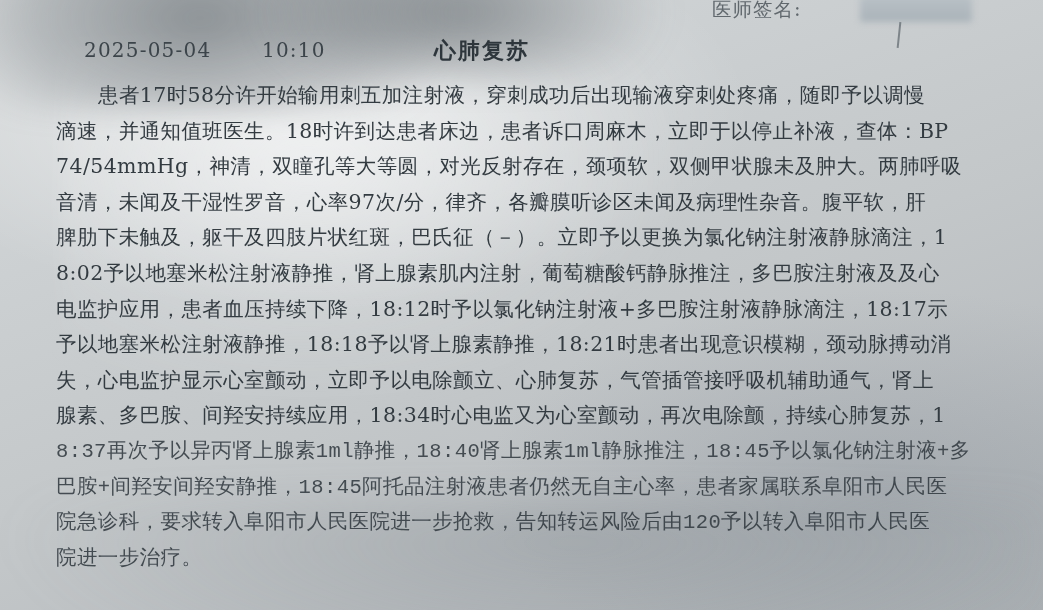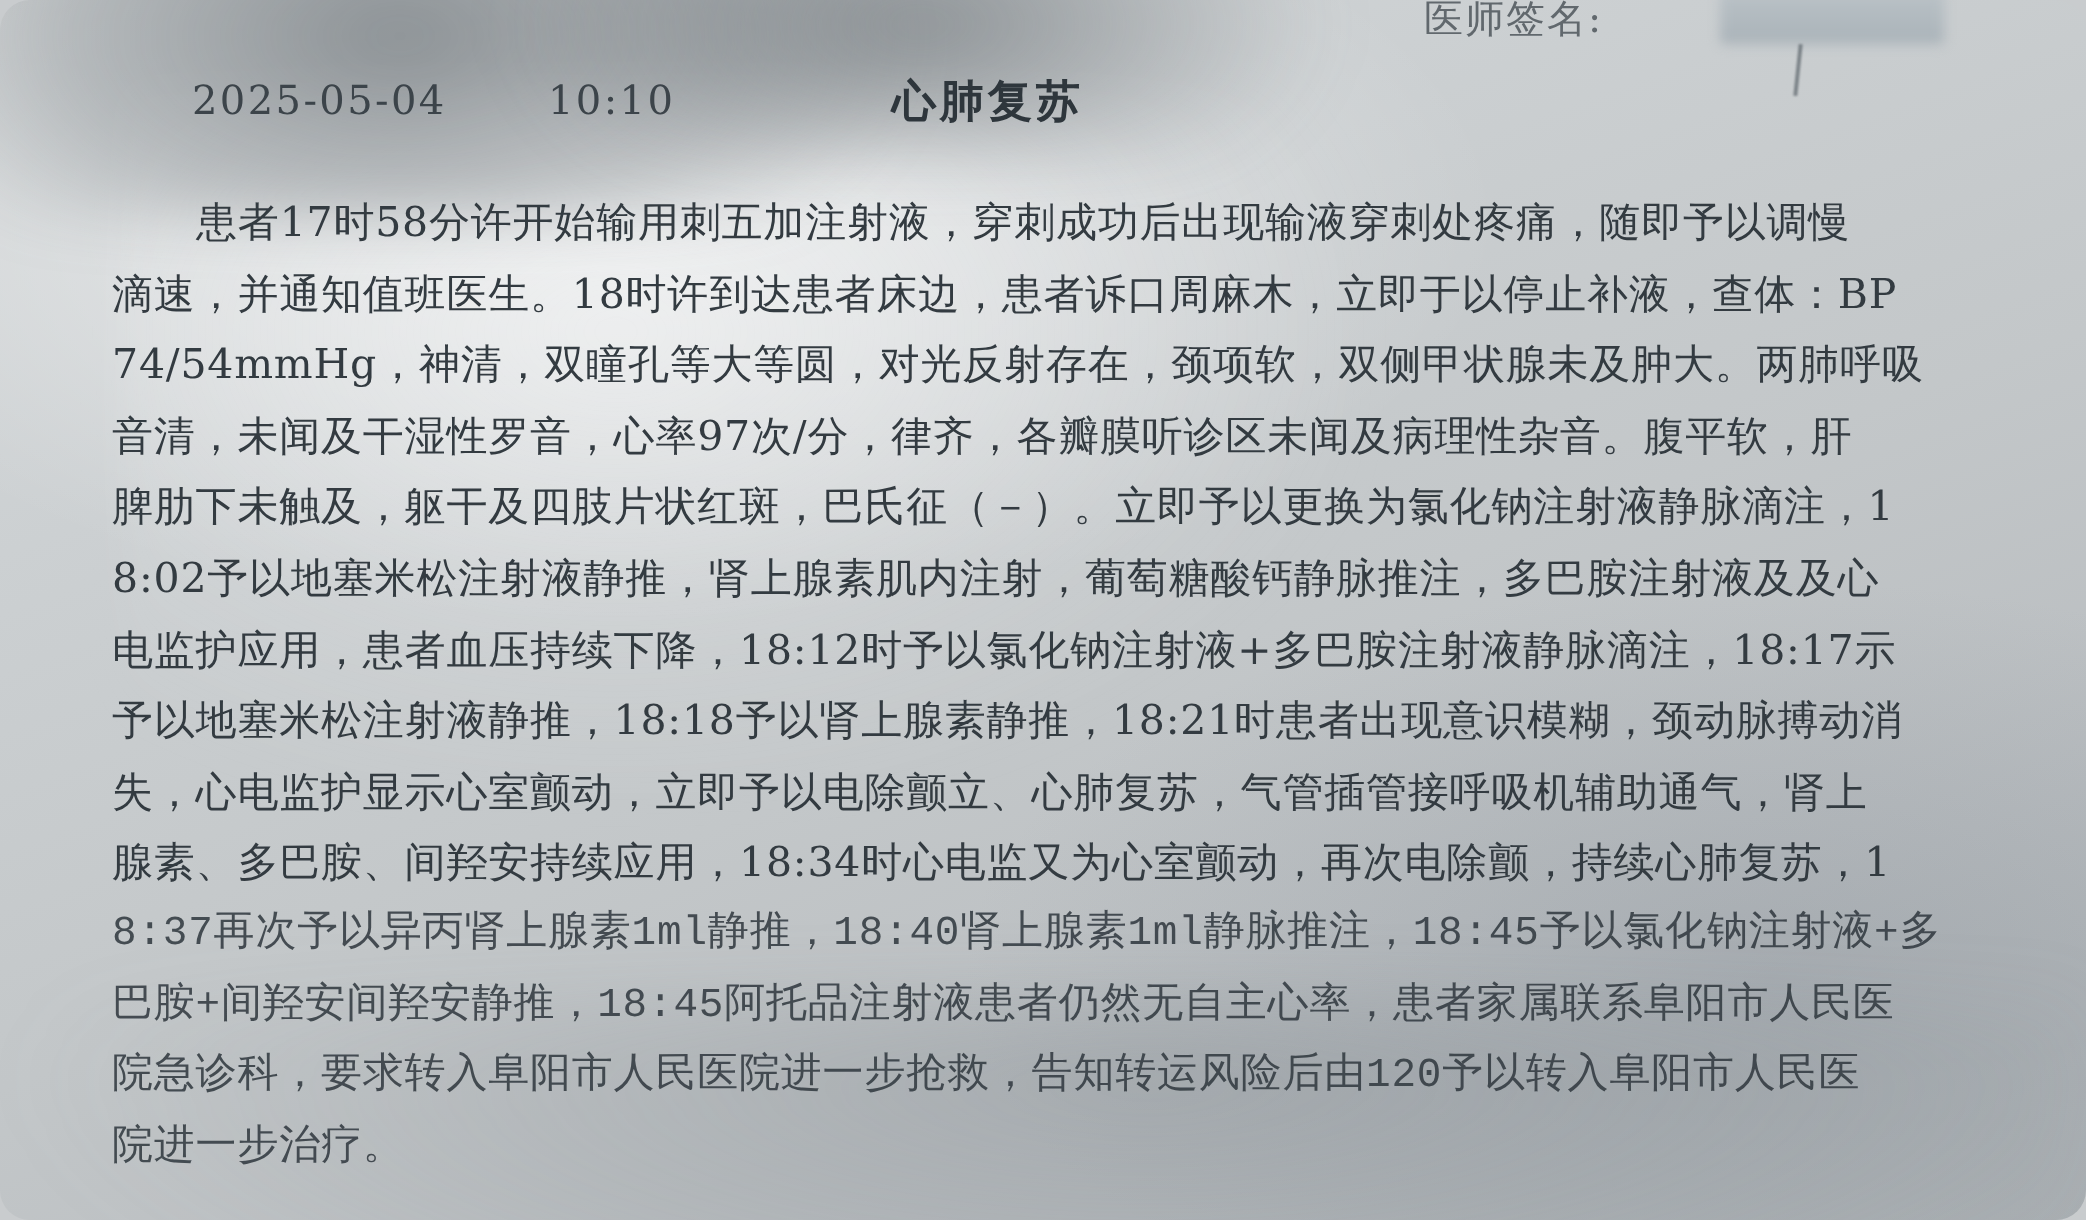--- a/index.html
+++ b/index.html
@@ -17,21 +17,20 @@
   #page {
     position: relative;
     width: 1043px;
     height: 610px;
     overflow: hidden;
     
     background:
       radial-gradient(ellipse 70% 55% at 30% 18%, rgba(255,255,255,0.55) 0%, rgba(255,255,255,0.0) 60%),
       radial-gradient(ellipse 60% 50% at 85% 80%, rgba(120,130,140,0.28) 0%, rgba(255,255,255,0.0) 65%),
       linear-gradient(160deg, #d8dbdc 0%, #ccd0d2 28%, #c3c7c9 55%, #b9bdc0 78%, #aeb3b6 100%);
-    border-radius: 15px;
   }
 
   
   .shadow-top-left {
     position: absolute;
     left: -60px;
     top: -120px;
     width: 520px;
     height: 230px;
     background: radial-gradient(ellipse at 50% 60%, rgba(70,78,84,0.55) 0%, rgba(90,98,104,0.30) 45%, rgba(255,255,255,0) 72%);
@@ -114,21 +113,20 @@
     filter: blur(0.4px);
   }
 
   
   .meta-row {
     position: absolute;
     left: 0;
     top: 38px;
     width: 839px;
     height: 32px;
-    margin-left: 12px;
   }
   .meta-date {
     position: absolute;
     left: 84px;
     top: 0;
     font-size: 20px;
     letter-spacing: 1.2px;
     color: #3c444a;
   }
   .meta-time {
@@ -164,21 +162,21 @@
     white-space: pre-wrap;
     text-indent: 2em;
     filter: blur(0.25px);
   }
   
   .line {
     display: block;
     white-space: pre;
     text-indent: 0;
   }
-  .line.first { text-indent: 2.05em; margin-top: 16px; }
+  .line.first { text-indent: 2.05em; }
 
   .faded { opacity: 0.88; font-family: Liberation Mono, monospace; }
 </style>
 </head>
 <body>
 
 <div id="page">
   <div class="glare"></div>
   <div class="shadow-top-left"></div>
   <div class="shadow-top-mid"></div>

